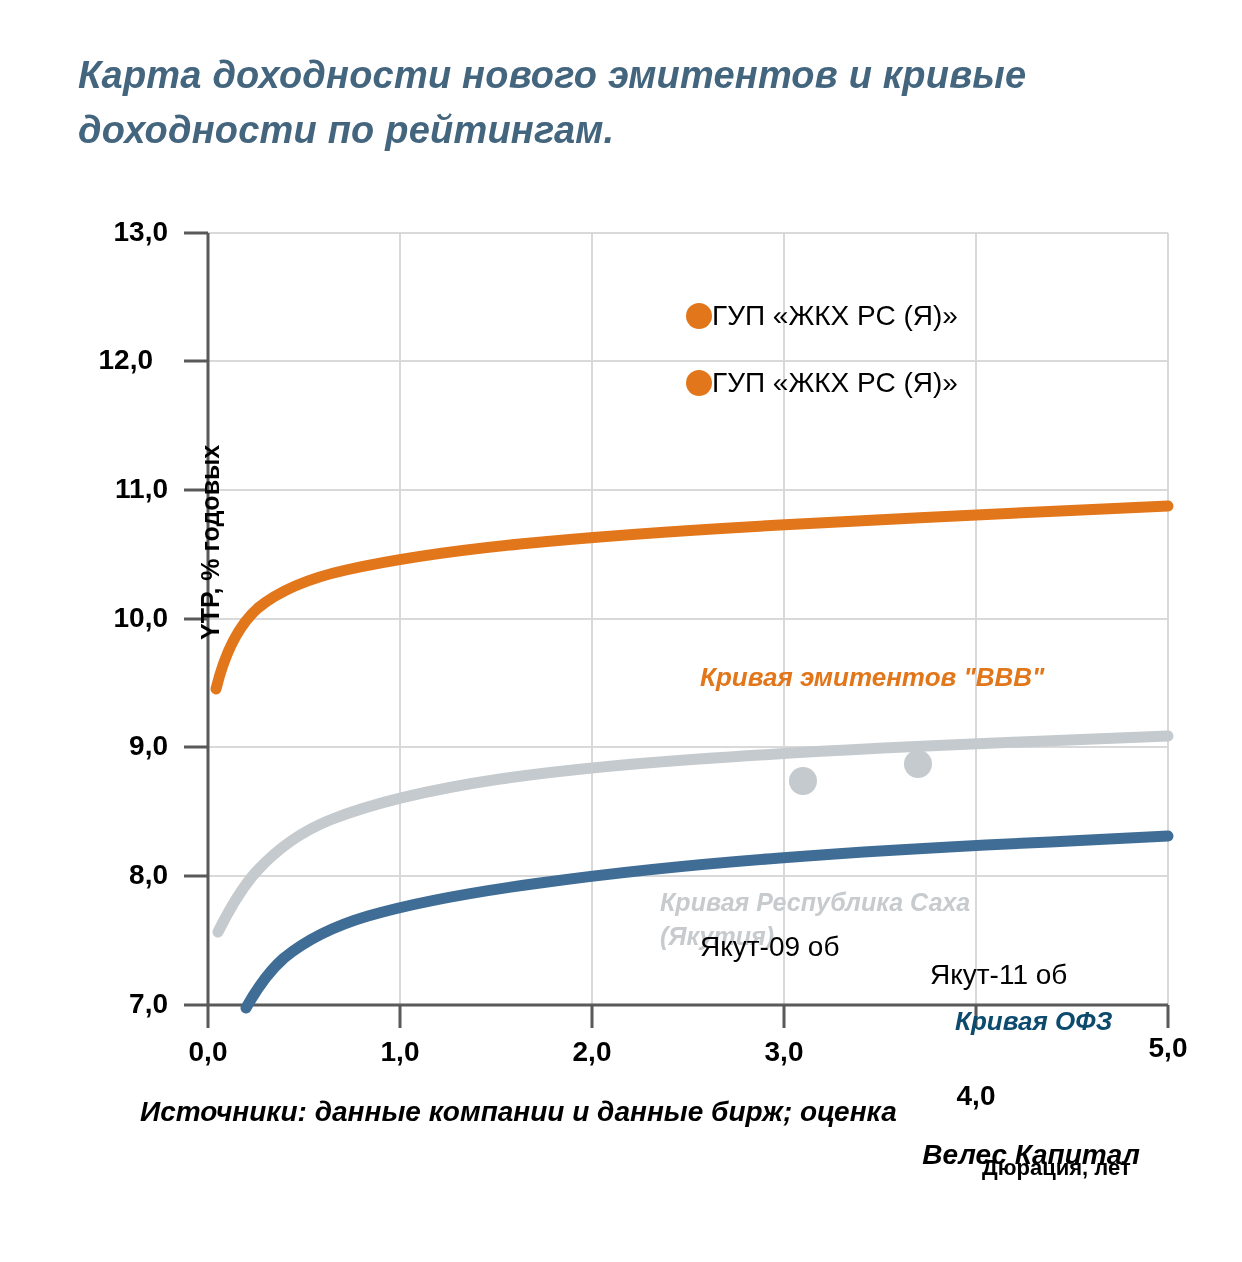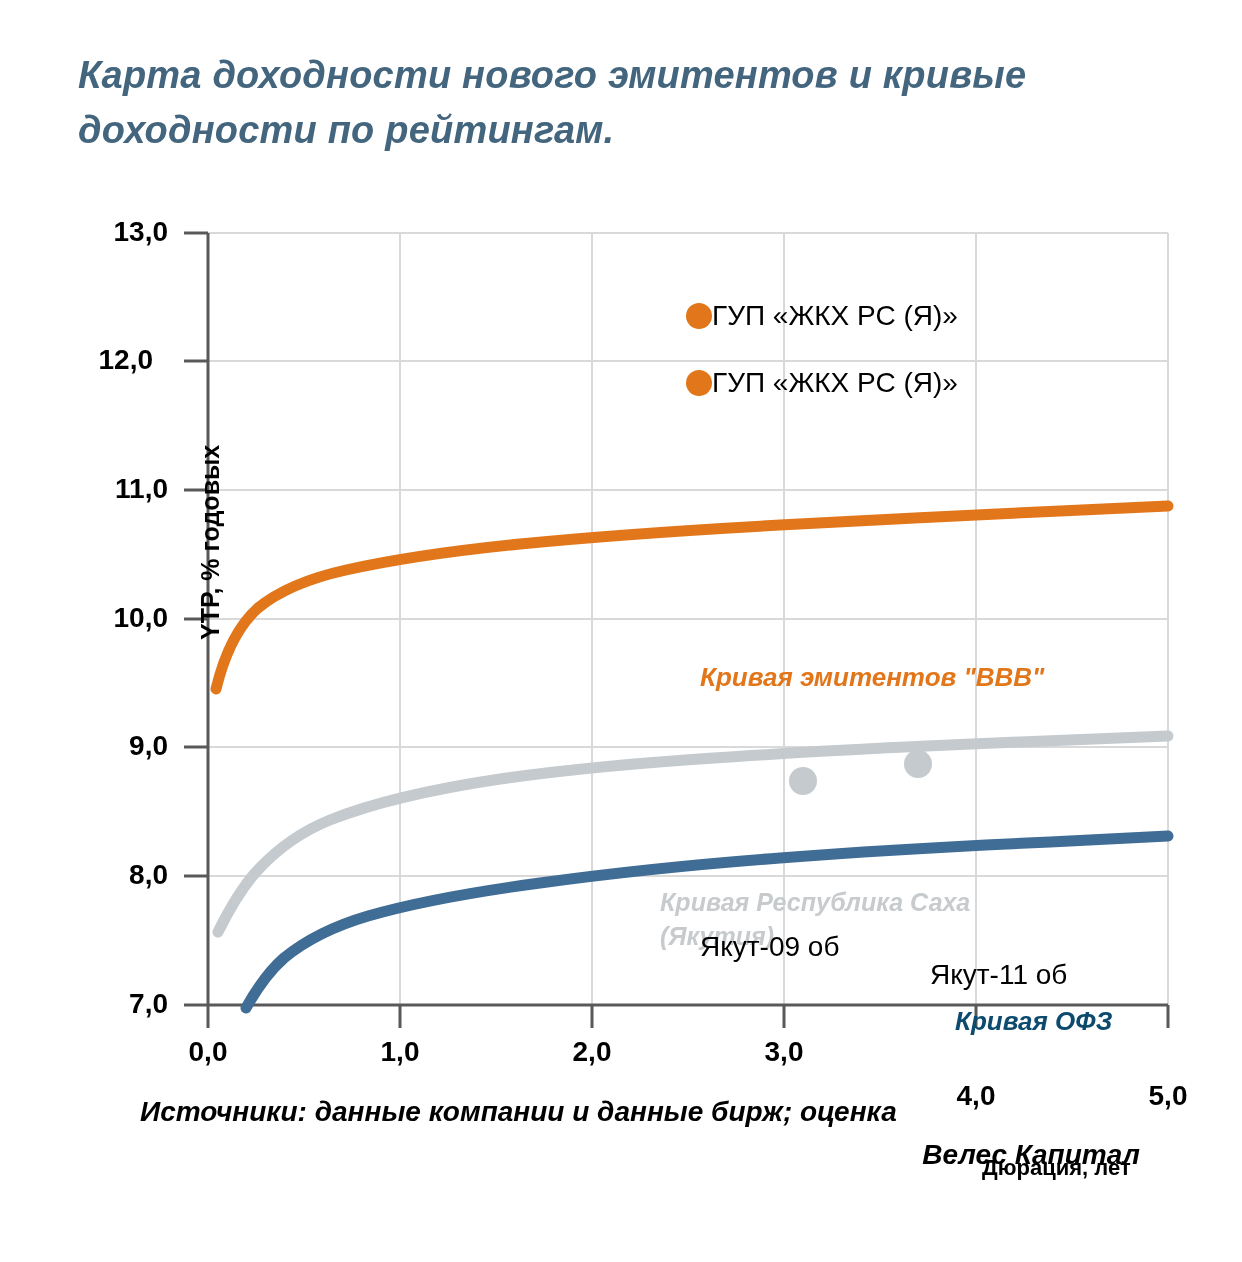--- a/index.html
+++ b/index.html
@@ -195,21 +195,21 @@
   <div class="ytick" style="left:78px; top:402px;">10,0</div>
   <div class="ytick" style="left:78px; top:530px;">9,0</div>
   <div class="ytick" style="left:78px; top:659px;">8,0</div>
   <div class="ytick" style="left:78px; top:788px;">7,0</div>
 
   <div class="xtick" style="left:163px; top:836px;">0,0</div>
   <div class="xtick" style="left:355px; top:836px;">1,0</div>
   <div class="xtick" style="left:547px; top:836px;">2,0</div>
   <div class="xtick" style="left:739px; top:836px;">3,0</div>
   <div class="xtick" style="left:931px; top:880px;">4,0</div>
-  <div class="xtick" style="left:1123px; top:880px;">5,0</div>
+  <div class="xtick" style="left:1123px; top:832px;">5,0</div>
 
   <div class="axis-label-y">YTP, % годовых</div>
   <div class="axis-label-x">Дюрация, лет</div>
 
   <div class="legend-item" style="left:686px; top:100px;">
     <span class="legend-dot"></span>
     <span class="legend-text">ГУП «ЖКХ РС (Я)»</span>
   </div>
   <div class="legend-item" style="left:686px; top:167px;">
     <span class="legend-dot"></span>

